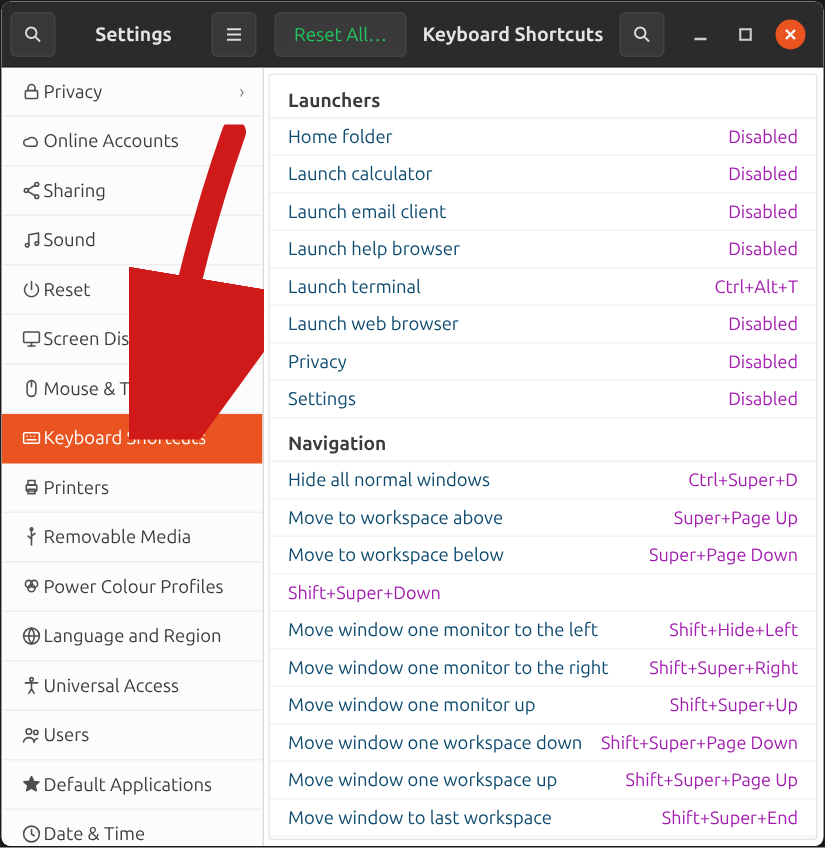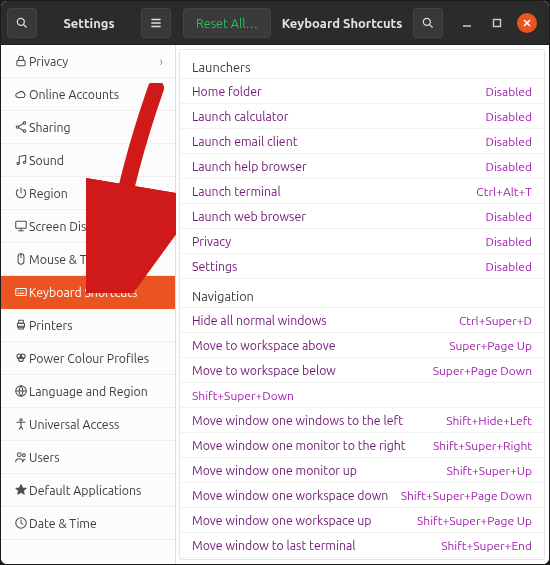--- a/index.html
+++ b/index.html
@@ -115,35 +115,35 @@
   background: #fff;
   overflow: hidden;
 }
 .inner {
   border: 1px solid #e6e6e6;
   height: 100%;
   overflow: hidden;
   border-radius: 2px;
 }
 .group-title {
-  font-weight: 400;
+  font-weight: 700;
   color: #3b3b3b;
   padding: 10px 12px 4px 12px;
   font-size: 12.8px;
   border-bottom: 1px solid #efefef;
 }
 .row {
   display: flex;
   align-items: center;
   padding: 0 12px;
   height: 25px;
   border-bottom: 1px solid #f2f2f2;
   cursor: pointer;
 }
-.row .name { flex: 1; color: #701a75; font-size: 12.3px; white-space: nowrap; overflow: hidden; text-overflow: ellipsis; }
+.row .name { flex: 1; color: #0c4a6e; font-size: 12.3px; white-space: nowrap; overflow: hidden; text-overflow: ellipsis; }
 .row .shortcut { color: #a21caf; font-size: 12px; white-space: nowrap; }
 
 
 .arrow {
   position: absolute;
   left: 86px;
   top: 82px;
   pointer-events: none;
   z-index: 100;
 }
@@ -244,21 +244,21 @@
             </span>
             <span class="side-label">Sound</span>
           </div>
           <div class="side-item">
             <span class="icon">
               <svg viewBox="0 0 24 24" fill="none" stroke="currentColor" stroke-width="1.8" stroke-linecap="round" stroke-linejoin="round">
                 <path d="M12 3v9"></path>
                 <path d="M7 6a8 8 0 1 0 10 0"></path>
               </svg>
             </span>
-            <span class="side-label">Region</span>
+            <span class="side-label">Reset</span>
           </div>
           <div class="side-item">
             <span class="icon">
               <svg viewBox="0 0 24 24" fill="none" stroke="currentColor" stroke-width="1.8" stroke-linecap="round" stroke-linejoin="round">
                 <rect x="3" y="4" width="18" height="12" rx="1.5"></rect>
                 <line x1="8" y1="20" x2="16" y2="20"></line>
                 <line x1="12" y1="16" x2="12" y2="20"></line>
               </svg>
             </span>
             <span class="side-label">Screen Display</span>
@@ -290,20 +290,30 @@
                 <rect x="6" y="9" width="12" height="7" rx="1"></rect>
                 <rect x="8" y="4" width="8" height="5"></rect>
                 <rect x="8" y="14" width="8" height="5"></rect>
               </svg>
             </span>
             <span class="side-label">Printers</span>
           </div>
           <div class="side-item">
             <span class="icon">
               <svg viewBox="0 0 24 24" fill="none" stroke="currentColor" stroke-width="1.8" stroke-linecap="round" stroke-linejoin="round">
+                <path d="M12 3v18"></path>
+                <circle cx="12" cy="3" r="1.5"></circle>
+                <path d="M12 14l-4-3M12 11l4-3"></path>
+              </svg>
+            </span>
+            <span class="side-label">Removable Media</span>
+          </div>
+          <div class="side-item">
+            <span class="icon">
+              <svg viewBox="0 0 24 24" fill="none" stroke="currentColor" stroke-width="1.8" stroke-linecap="round" stroke-linejoin="round">
                 <circle cx="9" cy="9" r="4"></circle>
                 <circle cx="15" cy="9" r="4"></circle>
                 <circle cx="12" cy="14" r="4"></circle>
               </svg>
             </span>
             <span class="side-label">Power Colour Profiles</span>
           </div>
           <div class="side-item">
             <span class="icon">
               <svg viewBox="0 0 24 24" fill="none" stroke="currentColor" stroke-width="1.8" stroke-linecap="round" stroke-linejoin="round">
@@ -397,41 +407,41 @@
               <span class="shortcut">Super+Page Up</span>
             </div>
             <div class="row">
               <span class="name">Move to workspace below</span>
               <span class="shortcut">Super+Page Down</span>
             </div>
             <div class="row">
               <span class="shortcut">Shift+Super+Down</span>
             </div>
             <div class="row">
-              <span class="name">Move window one windows to the left</span>
+              <span class="name">Move window one monitor to the left</span>
               <span class="shortcut">Shift+Hide+Left</span>
             </div>
             <div class="row">
               <span class="name">Move window one monitor to the right</span>
               <span class="shortcut">Shift+Super+Right</span>
             </div>
             <div class="row">
               <span class="name">Move window one monitor up</span>
               <span class="shortcut">Shift+Super+Up</span>
             </div>
             <div class="row">
               <span class="name">Move window one workspace down</span>
               <span class="shortcut">Shift+Super+Page Down</span>
             </div>
             <div class="row">
               <span class="name">Move window one workspace up</span>
               <span class="shortcut">Shift+Super+Page Up</span>
             </div>
             <div class="row">
-              <span class="name">Move window to last terminal</span>
+              <span class="name">Move window to last workspace</span>
               <span class="shortcut">Shift+Super+End</span>
             </div>
           </div>
     </div>
   </div>
 </div>
 
 <svg class="arrow" width="90" height="210">
   <defs>
     <marker id="ah" markerWidth="12" markerHeight="12" refX="5" refY="5" orient="auto">

